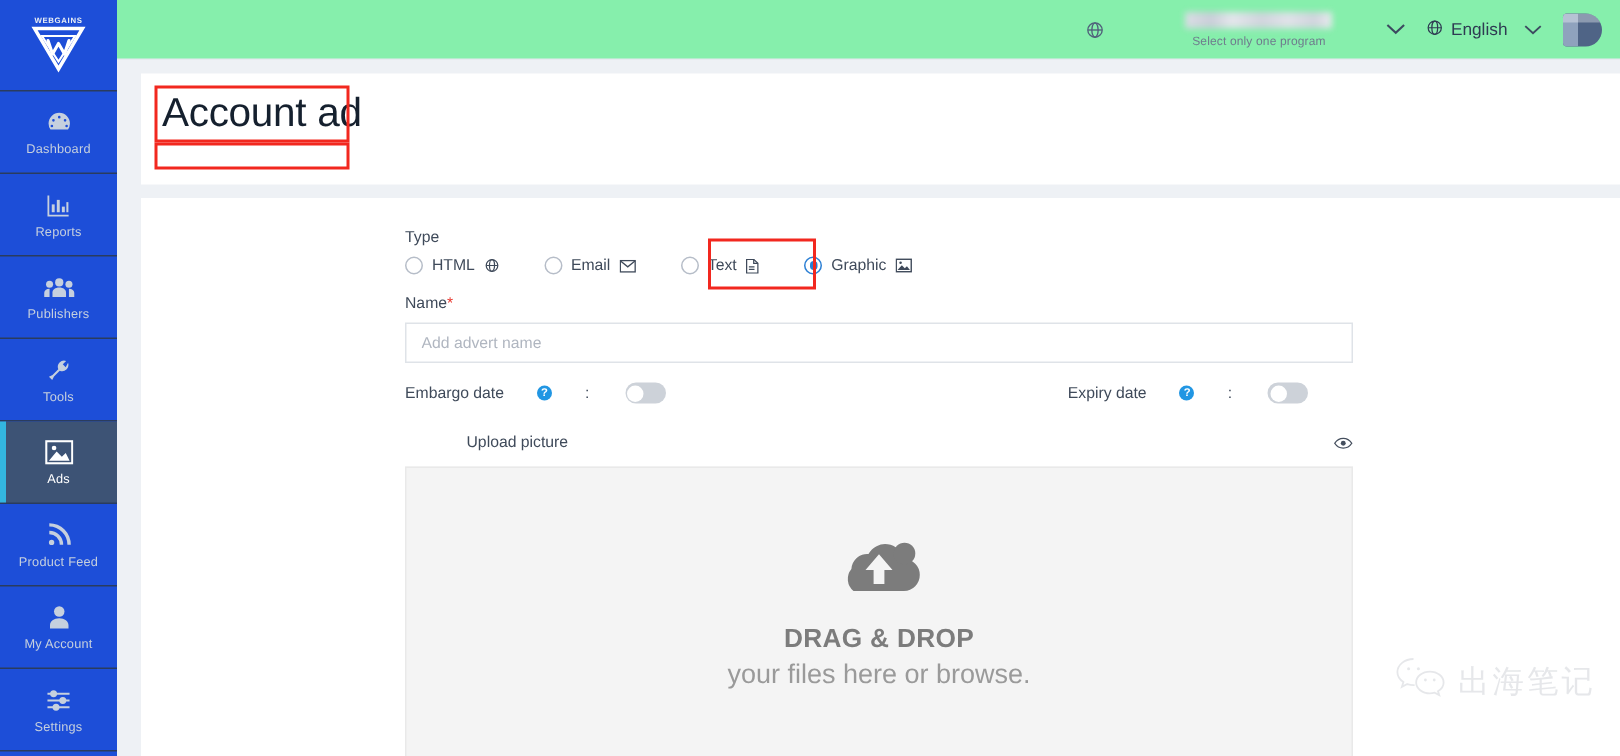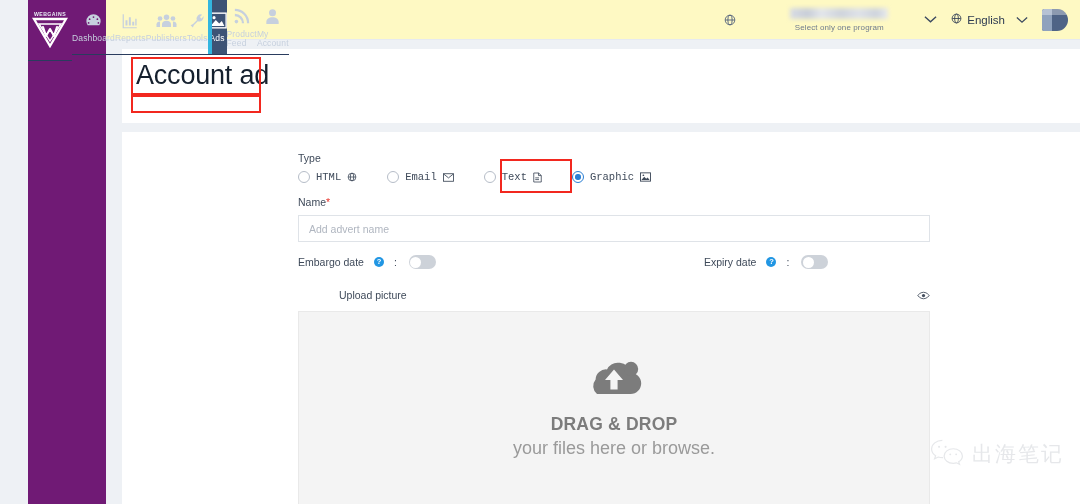--- a/index.html
+++ b/index.html
@@ -7,24 +7,24 @@
     width: 1080px; height: 504px;
     overflow: hidden;
     font-family: "Liberation Sans", sans-serif;
     background: #eef1f5;
   }
   .app { position: relative; width: 1080px; height: 504px; display: flex; }
 
   
   .sidebar {
     width: 78px; height: 504px;
-    background: #701a75;
+    background: #1d4ed8;
     flex: 0 0 78px;
-    display: flex; flex-direction: row;
-    position: relative; z-index: 5; margin-left: 28px;
+    display: flex; flex-direction: column;
+    position: relative; z-index: 5;
   }
   .brand {
     height: 61px;
     display: flex; align-items: center; justify-content: center;
     border-bottom: 1px solid #2a3c5e;
   }
   .brand-mark { position: relative; width: 44px; height: 40px; }
   .brand-word {
     position: absolute; top: 1px; left: 0; width: 44px;
     text-align: center;
@@ -48,21 +48,21 @@
   .nav-item.active::before {
     content: ""; position: absolute; left: 0; top: 0; bottom: 0; width: 4px;
     background: #33b6e0;
   }
   .nav-item.active .lbl { color: #ffffff; }
 
   
   .main { flex: 1; height: 504px; background: #eef1f5; position: relative; }
 
   .topbar {
-    height: 40px; background: #fef9c3;
+    height: 40px; background: #86efac;
     display: flex; align-items: center; justify-content: flex-end;
     padding-right: 12px; gap: 0;
     border-bottom: 1px solid #e6eaf0;
   }
   .tb-globe { margin-right: 28px; color: #50607a; display: flex; align-items: center; }
   .program-select {
     position: relative; width: 150px; height: 40px;
     display: flex; flex-direction: column; align-items: center; justify-content: center;
     cursor: pointer;
   }
@@ -129,21 +129,21 @@
     margin: 9px 0 0 16px;
     min-height: 372px;
     padding: 20px 0 0 0;
     position: relative;
   }
   .form-inner { padding-left: 176px; padding-right: 78px; }
 
   .field-label { font-size: 10.5px; color: #3f4a5a; margin-bottom: 7px; }
   .req { color: #e8342b; }
 
-  .radio-row { display: flex; align-items: center; position: relative; font-family: Liberation Mono, monospace; }
+  .radio-row { display: flex; align-items: center; position: relative; }
   .radio-opt {
     display: flex; align-items: center; gap: 6px;
     margin-right: 30px; cursor: pointer;
   }
   .radio-opt:last-child { margin-right: 0; }
   .rad {
     width: 12px; height: 12px; border-radius: 50%;
     border: 1.3px solid #b6bdc8; background:#fff;
     flex: 0 0 12px; position: relative;
   }
@@ -163,21 +163,21 @@
   .text-input {
     width: 632px; height: 27px;
     border: 1px solid #dfe3e8; background: #fff;
     font-size: 10.5px; color: #3f4a5a;
     padding: 0 10px; outline: none;
     font-family: "Liberation Sans", sans-serif;
   }
   .text-input::placeholder { color: #b0b6c0; }
 
   .dates-row { display: flex; align-items: center; margin-top: 13px; }
-  .date-group { display: flex; align-items: center; gap: 10px; }
+  .date-group { display: flex; align-items: center; gap: 22px; }
   .date-group.right { margin-left: 268px; }
   .date-label { font-size: 10.5px; color: #3f4a5a; }
   .info-ico {
     width: 10px; height: 10px; border-radius: 50%;
     background: #2196e3; color: #fff;
     font-size: 7.5px; font-weight: 700;
     display: flex; align-items: center; justify-content: center;
     cursor: pointer; line-height: 1;
   }
   .colon { font-size: 10.5px; color: #3f4a5a; margin: 0 2px 0 0; }
@@ -312,20 +312,31 @@
     <div class="nav-item">
       <span class="ico">
         <svg width="15" height="17" viewBox="0 0 18 20" fill="#c6d0de">
           <circle cx="9" cy="5.4" r="4.2"></circle>
           <path d="M9 10.8c-4.3 0-7.4 2.5-7.4 5.6V19h14.8v-2.6c0-3.1-3.1-5.6-7.4-5.6z"></path>
         </svg>
       </span>
       <span class="lbl">My Account</span>
     </div>
 
+    <div class="nav-item">
+      <span class="ico">
+        <svg width="18" height="18" viewBox="0 0 22 22" stroke="#c6d0de" stroke-width="1.7" fill="none">
+          <path d="M2 5.5h18M2 11h18M2 16.5h18"></path>
+          <circle cx="7" cy="5.5" r="2" fill="#c6d0de"></circle>
+          <circle cx="14.5" cy="11" r="2" fill="#c6d0de"></circle>
+          <circle cx="9" cy="16.5" r="2" fill="#c6d0de"></circle>
+        </svg>
+      </span>
+      <span class="lbl">Settings</span>
+    </div>
   </nav>
 
   <div class="main">
 
     <div class="topbar">
       <span class="tb-globe">
         <svg width="12" height="12" viewBox="0 0 16 16" fill="none" stroke="#50607a" stroke-width="1.2">
           <circle cx="8" cy="8" r="6.4"></circle>
           <ellipse cx="8" cy="8" rx="2.8" ry="6.4"></ellipse>
           <path d="M1.8 8h12.4"></path>

